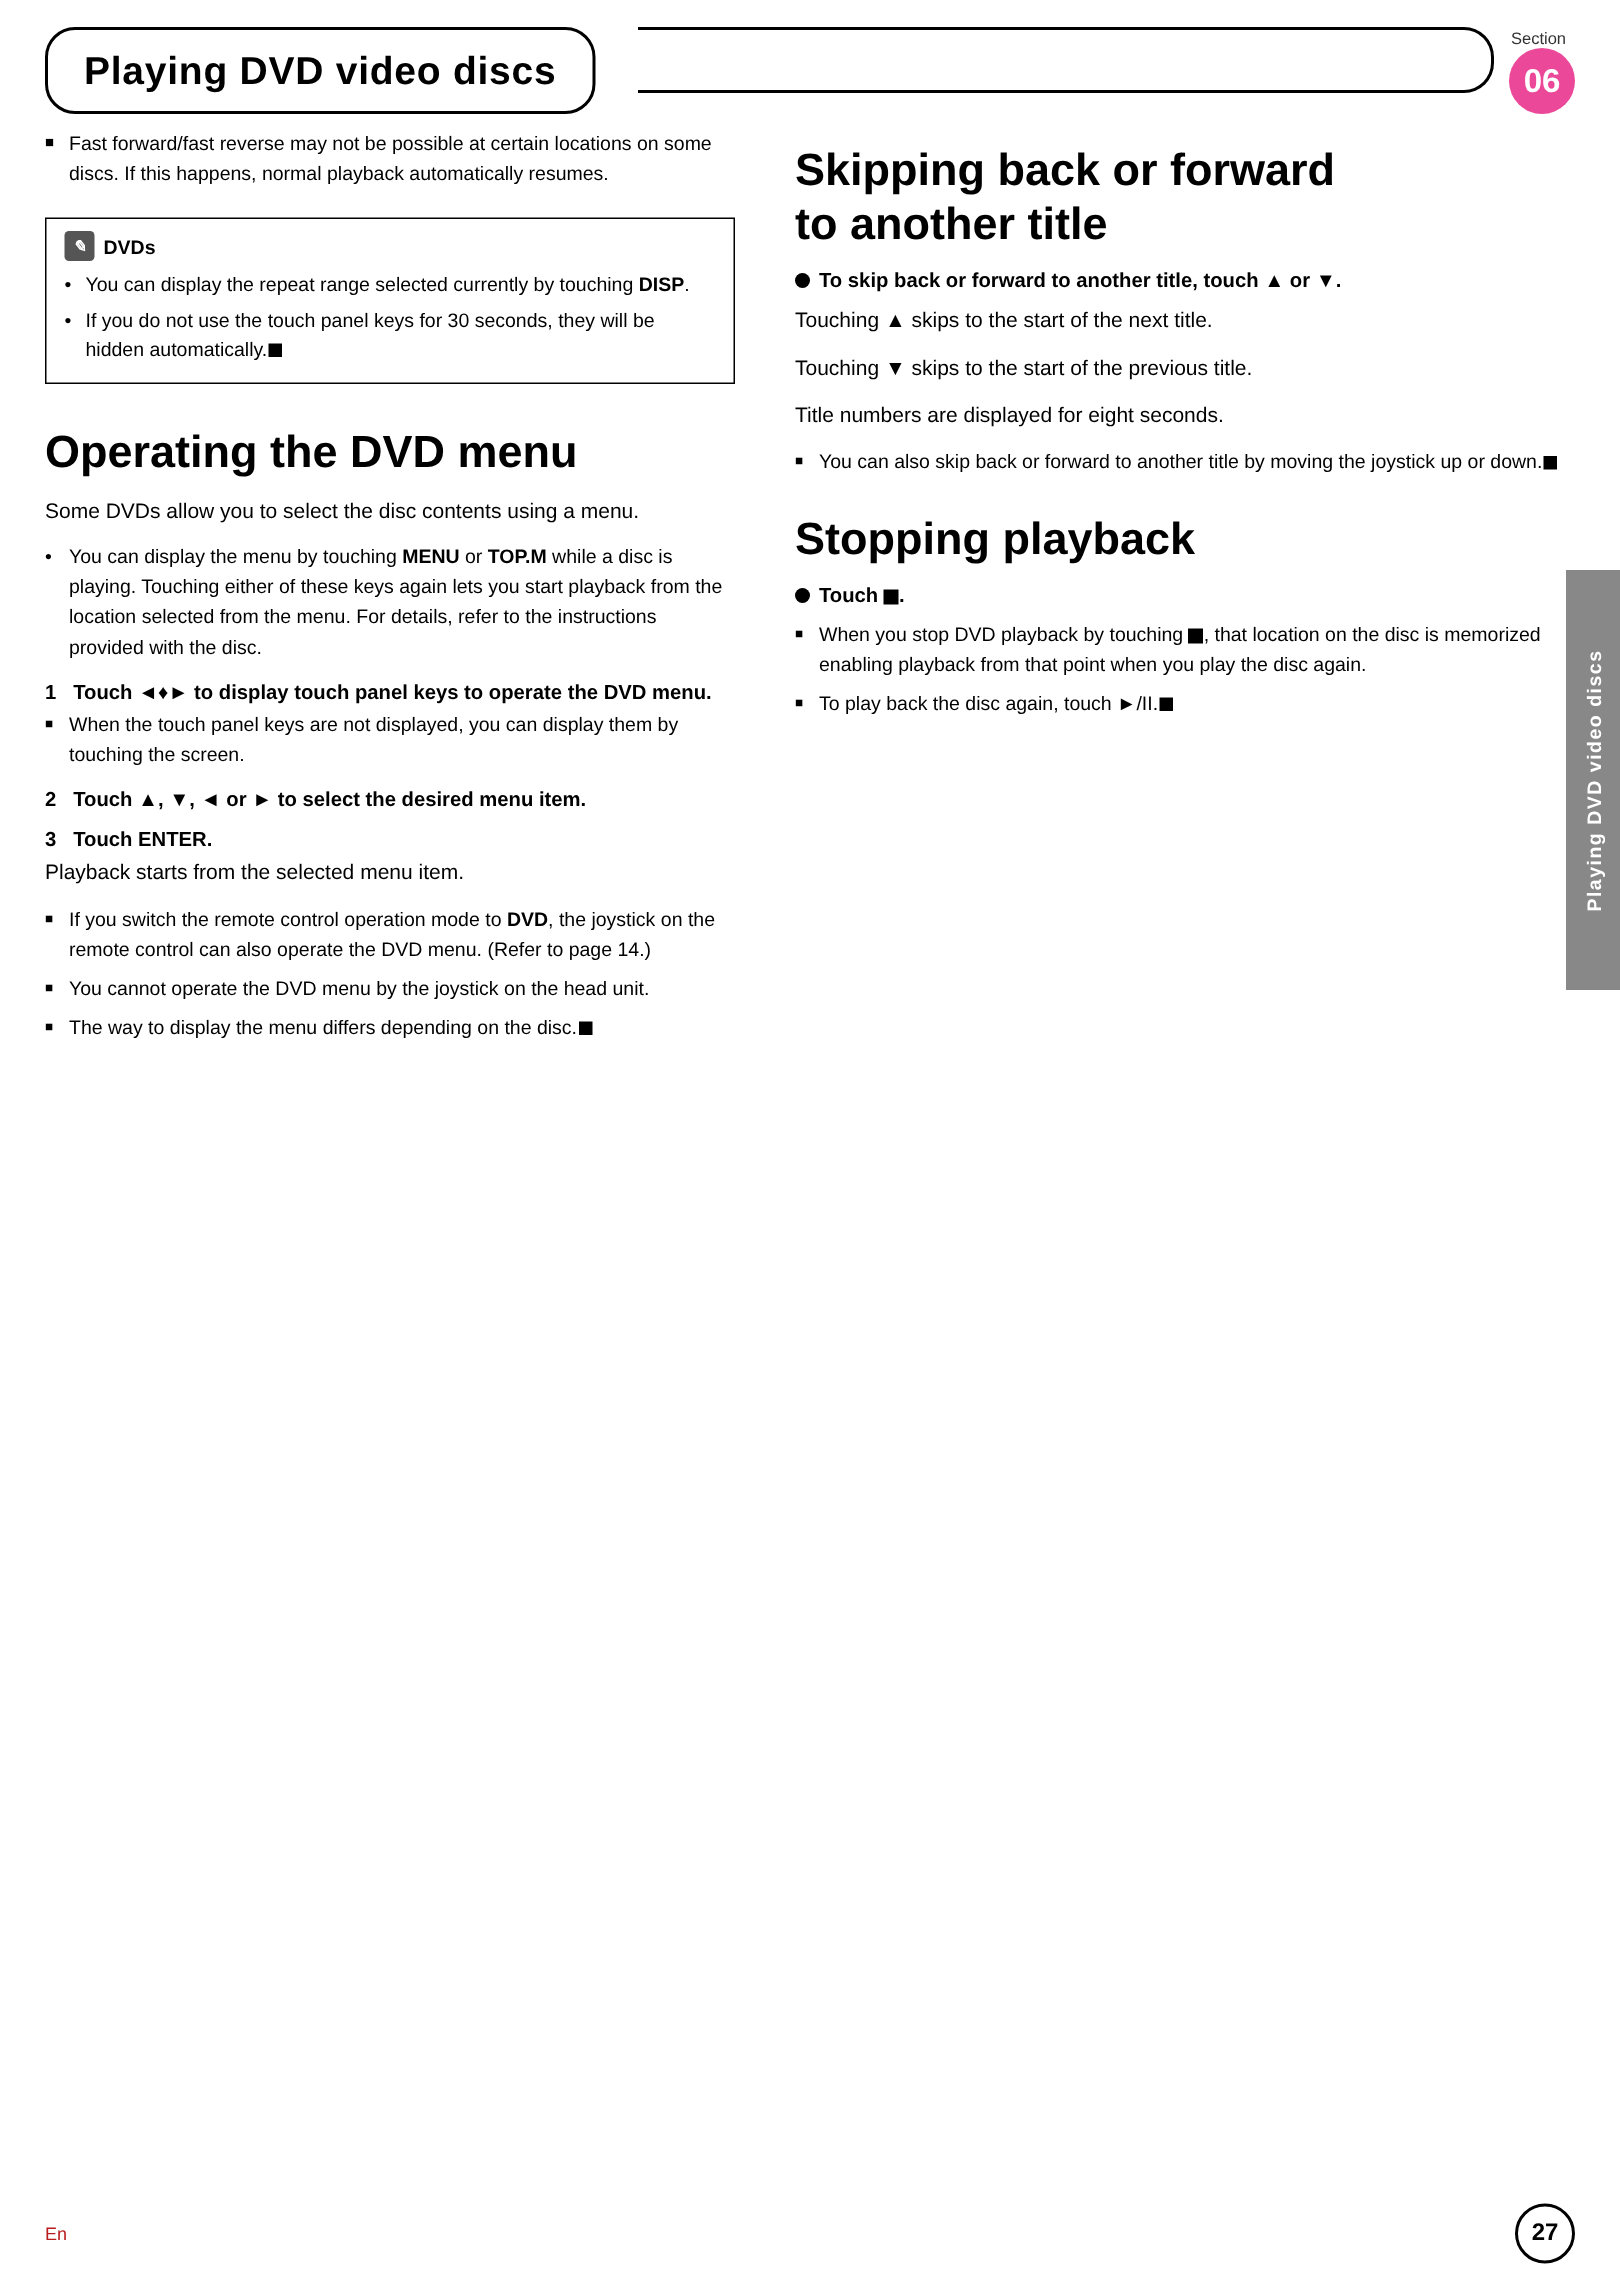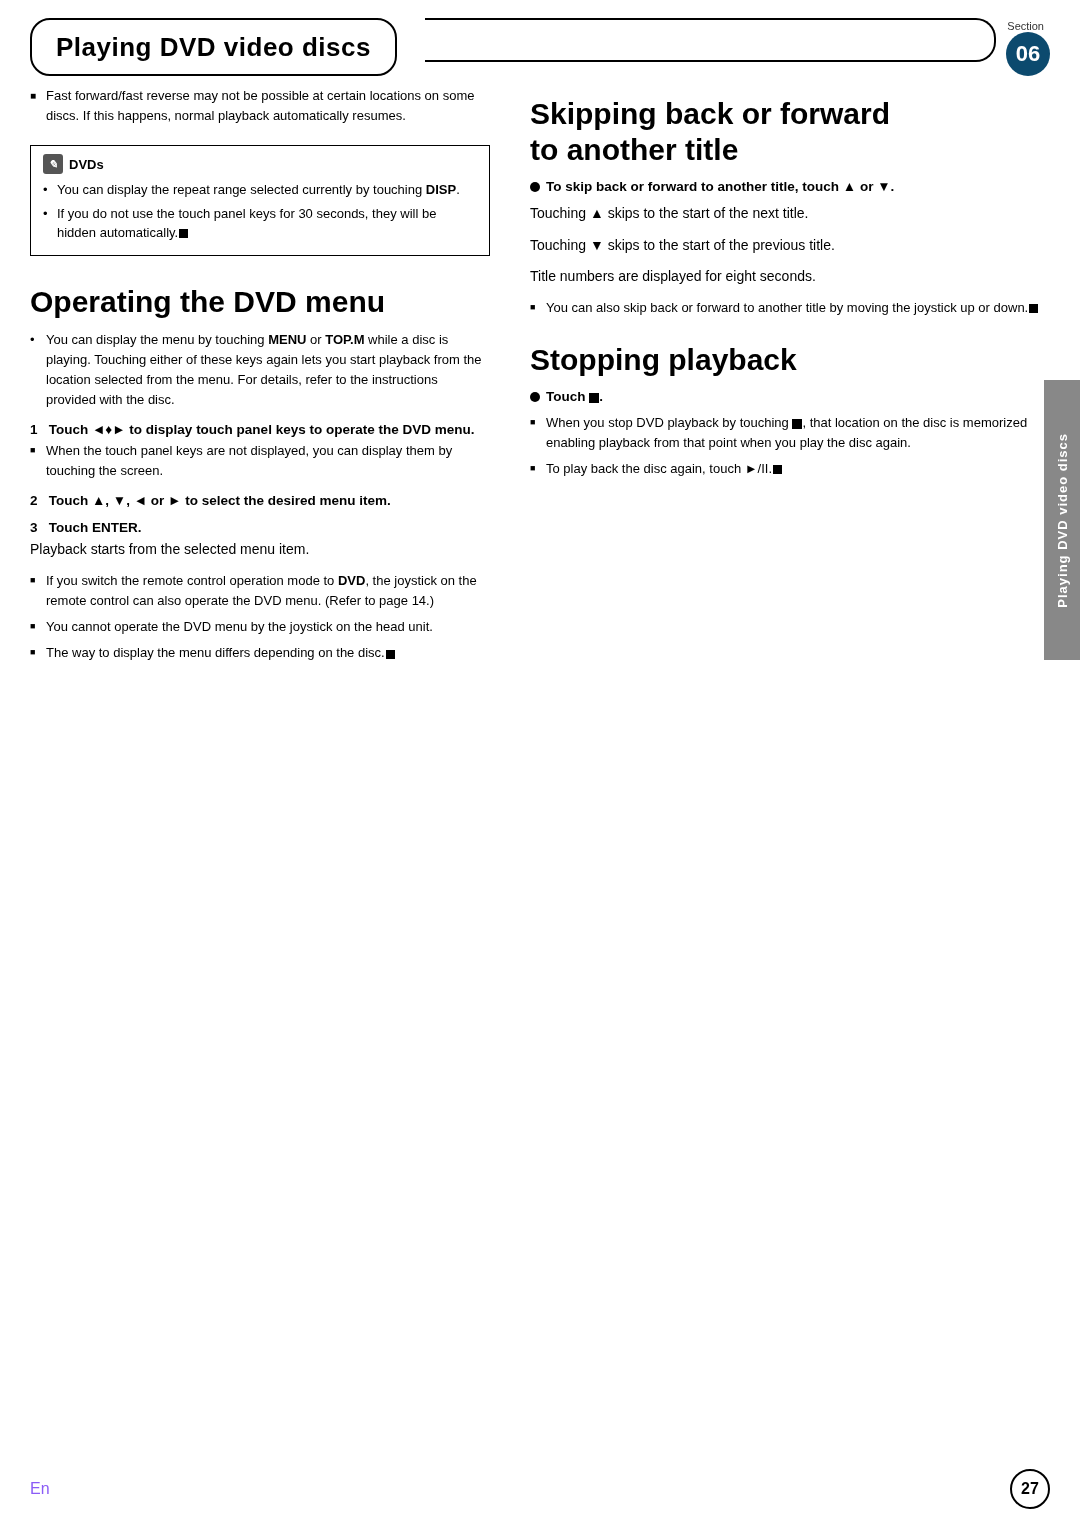--- a/index.html
+++ b/index.html
@@ -47,21 +47,21 @@
       font-size: 11px;
       color: #333;
       text-align: left;
       margin-right: 6px;
       margin-top: 2px;
     }
 
     .section-box {
       width: 44px;
       height: 44px;
-      background: #0c4a6e;
+      background: #ec4899;
       border-radius: 50%;
       display: flex;
       align-items: center;
       justify-content: center;
       color: #fff;
       font-size: 22px;
       font-weight: 900;
     }
 
     
@@ -271,22 +271,22 @@
       bottom: 20px;
       left: 0;
       right: 0;
       display: flex;
       justify-content: space-between;
       align-items: center;
       padding: 0 30px;
     }
 
     .footer-lang {
-      font-size: 16px;
-      color: #8b5cf6;
+      font-size: 12px;
+      color: #b91c1c;
     }
 
     .footer-page {
       width: 40px;
       height: 40px;
       border: 2px solid #000;
       border-radius: 50%;
       display: flex;
       align-items: center;
       justify-content: center;
@@ -349,20 +349,21 @@
           <span>DVDs</span>
         </div>
         <ul class="notes-list">
           <li>You can display the repeat range selected currently by touching <strong>DISP</strong>.</li>
           <li>If you do not use the touch panel keys for 30 seconds, they will be hidden automatically.<span class="end-symbol"></span></li>
         </ul>
       </div>
 
       
       <h2 class="section-heading">Operating the DVD menu</h2>
+      <p class="section-text">Some DVDs allow you to select the disc contents using a menu.</p>
       <ul class="bullet-list">
         <li>You can display the menu by touching <strong>MENU</strong> or <strong>TOP.M</strong> while a disc is playing. Touching either of these keys again lets you start playback from the location selected from the menu. For details, refer to the instructions provided with the disc.</li>
       </ul>
 
       
       <p class="step">1&nbsp;&nbsp; Touch ◄♦► to display touch panel keys to operate the DVD menu.</p>
       <div class="square-bullet">When the touch panel keys are not displayed, you can display them by touching the screen.</div>
 
       
       <p class="step">2&nbsp;&nbsp; Touch ▲, ▼, ◄ or ► to select the desired menu item.</p>

